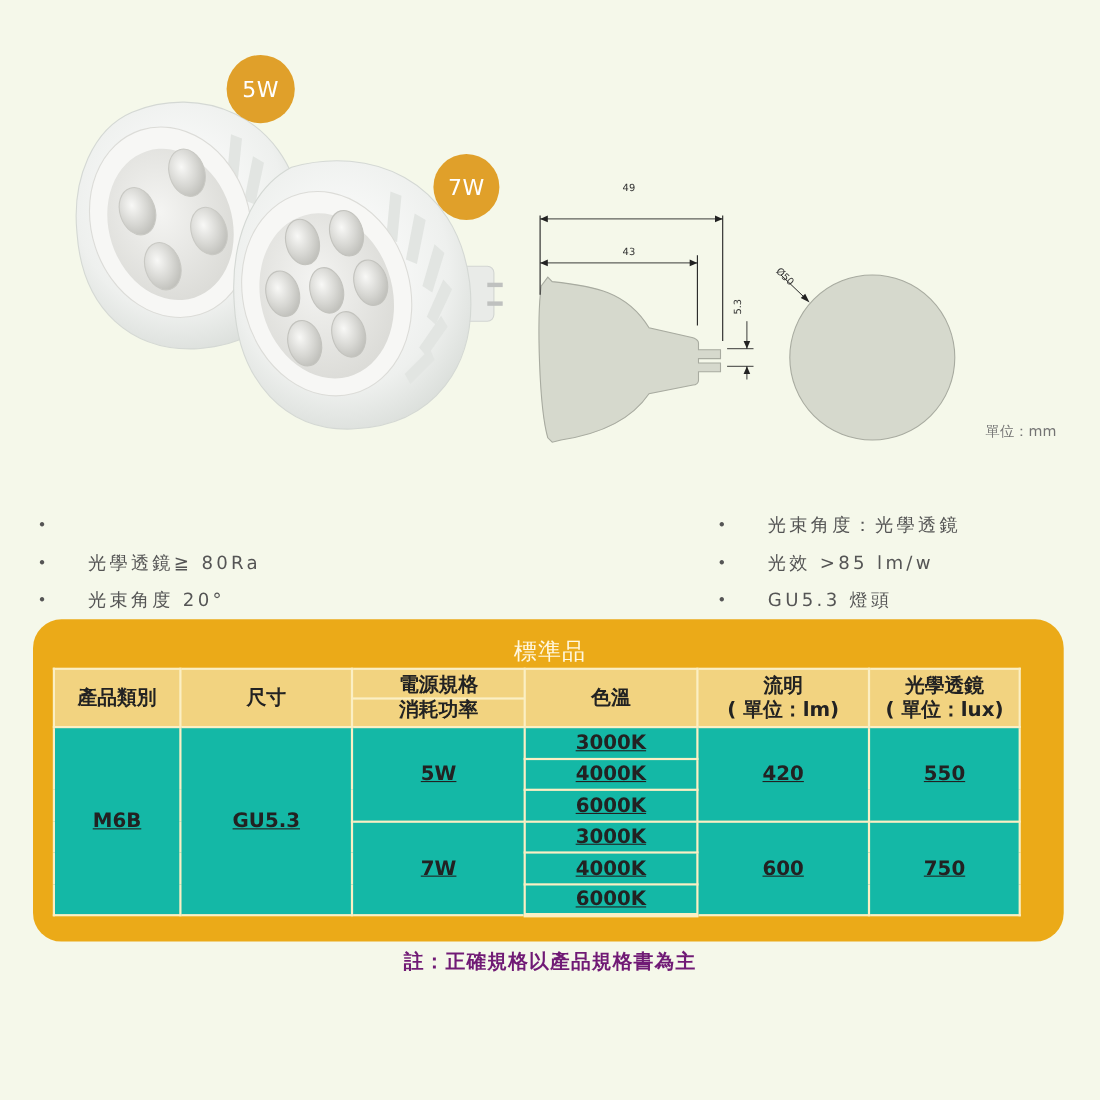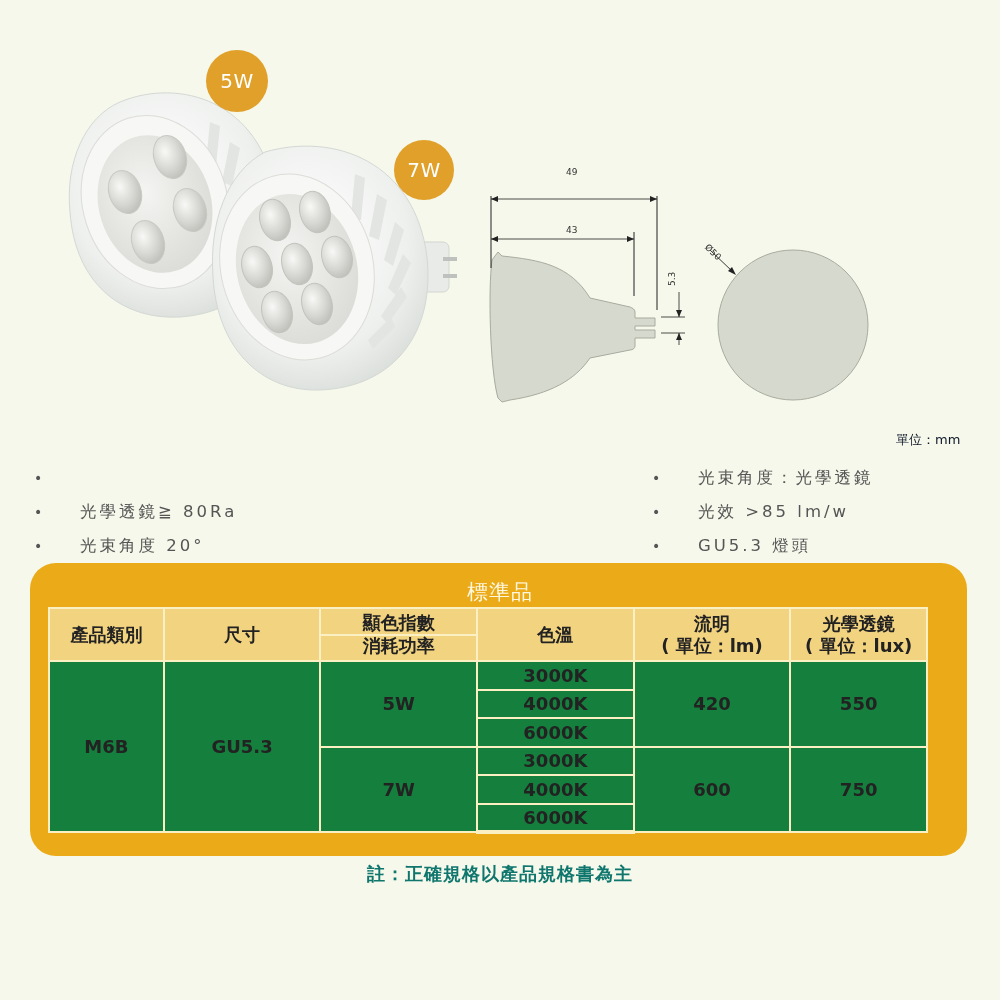--- a/index.html
+++ b/index.html
@@ -17,21 +17,21 @@
     position: absolute; border-radius: 50%;
     background: #e0a02a; color: #fff;
     display: flex; align-items: center; justify-content: center;
     font-family: "DejaVu Sans", sans-serif; font-size: 20px; letter-spacing: 0.5px;
   }
   .badge-5w { left: 206px; top: 50px; width: 62px; height: 62px; }
   .badge-7w { left: 394px; top: 140px; width: 60px; height: 60px; }
 
   
   .dim-label { position: absolute; font-size: 9px; color: #333; font-family: "DejaVu Sans", sans-serif; }
-  .unit-label { position: absolute; left: 896px; top: 383px; font-size: 13px; color: #0f172a; margin-top: 48px; }
+  .unit-label { position: absolute; left: 896px; top: 383px; font-size: 13px; color: #737373; }
 
   
   .features { position: absolute; top: 461px; }
   .features.left  { left: 34px; }
   .features.right { left: 652px; }
   .feature-item {
     display: flex; align-items: center; height: 34px;
     font-size: 16.5px; letter-spacing: 3px; color: #555;
   }
   .feature-item .bullet { width: 46px; font-size: 14px; color: #555; letter-spacing: 0; }
@@ -48,28 +48,28 @@
   table.spec {
     position: absolute; left: 48px; top: 607px;
     border-collapse: collapse; width: 880px;
     font-family: "DejaVu Sans", sans-serif; font-weight: bold; color: #222;
   }
   table.spec td, table.spec th {
     border: 2.5px solid #fbefc4; text-align: center; vertical-align: middle;
     padding: 0;
   }
   table.spec thead th { background: #f2d380; font-size: 18px; line-height: 22px; }
-  table.spec tbody td { background: #15803d; font-size: 18px; }
+  table.spec tbody td { background: #14b8a6; font-size: 18px; text-decoration: underline; }
   table.spec tbody td.ct { height: 28.5px; font-size: 18px; }
   table.spec tbody tr:last-child td { border-bottom-width: 4px; }
   .hdr-sub { display: block; border-top: 2.5px solid #fbefc4; margin: 0 -1px; font-family: Liberation Mono, monospace; }
 
   .footnote {
     position: absolute; left: 0; right: 0; top: 862px; text-align: center;
-    font-size: 18px; font-weight: bold; color: #0f766e; letter-spacing: 1px;
+    font-size: 18px; font-weight: bold; color: #701a75; letter-spacing: 1px;
   }
 </style>
 </head>
 <body>
 
 <svg class="abs" style="left:40px;top:70px" width="440" height="340" viewBox="0 0 440 340">
   <defs>
     <radialGradient id="shellG" cx="45%" cy="40%" r="65%">
       <stop offset="0%" stop-color="#ffffff"></stop>
       <stop offset="70%" stop-color="#eef0ee"></stop>
@@ -209,21 +209,21 @@
       <col style="width:157px">
     <col style="width:157px">
       <col style="width:157px">
       <col style="width:137px">
   </colgroup>
   <thead>
     <tr style="height:53px">
       <th>產品類別</th>
       <th>尺寸</th>
       <th>
-        <span>顯色指數</span>
+        <span>電源規格</span>
         <span class="hdr-sub">消耗功率</span>
       </th>
       <th>色溫</th>
       <th>
         <span style="display:block">流明</span>
         <span style="display:block">( 單位：lm)</span>
       </th>
       <th>
         <span style="display:block">光學透鏡</span>
         <span style="display:block">( 單位：lux)</span>

